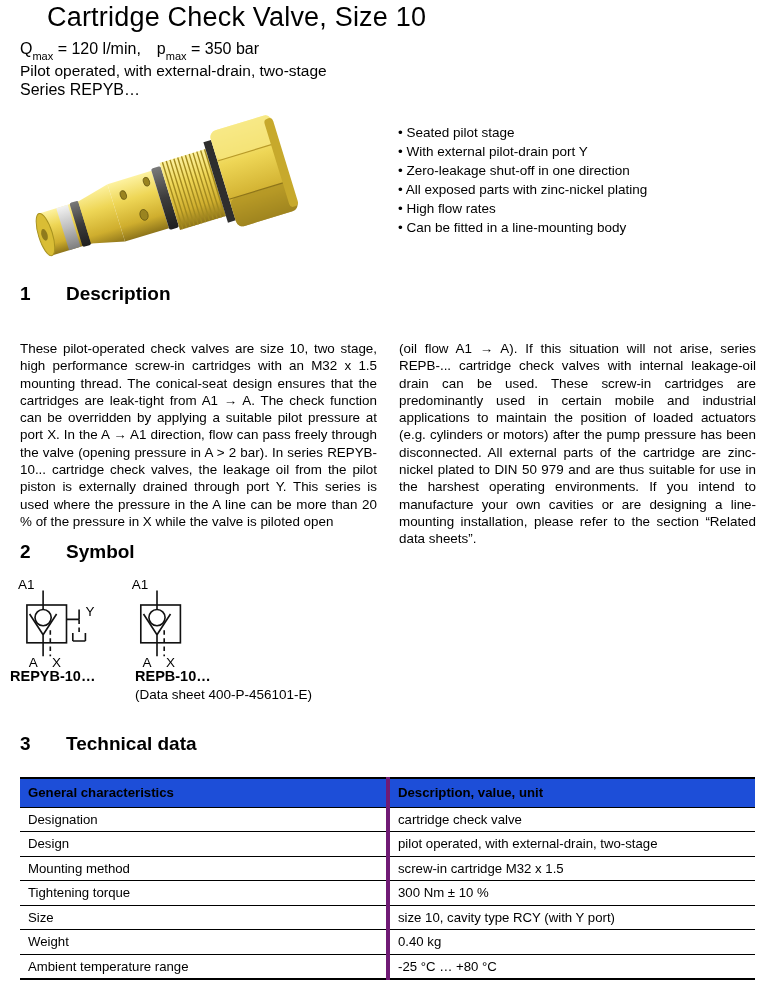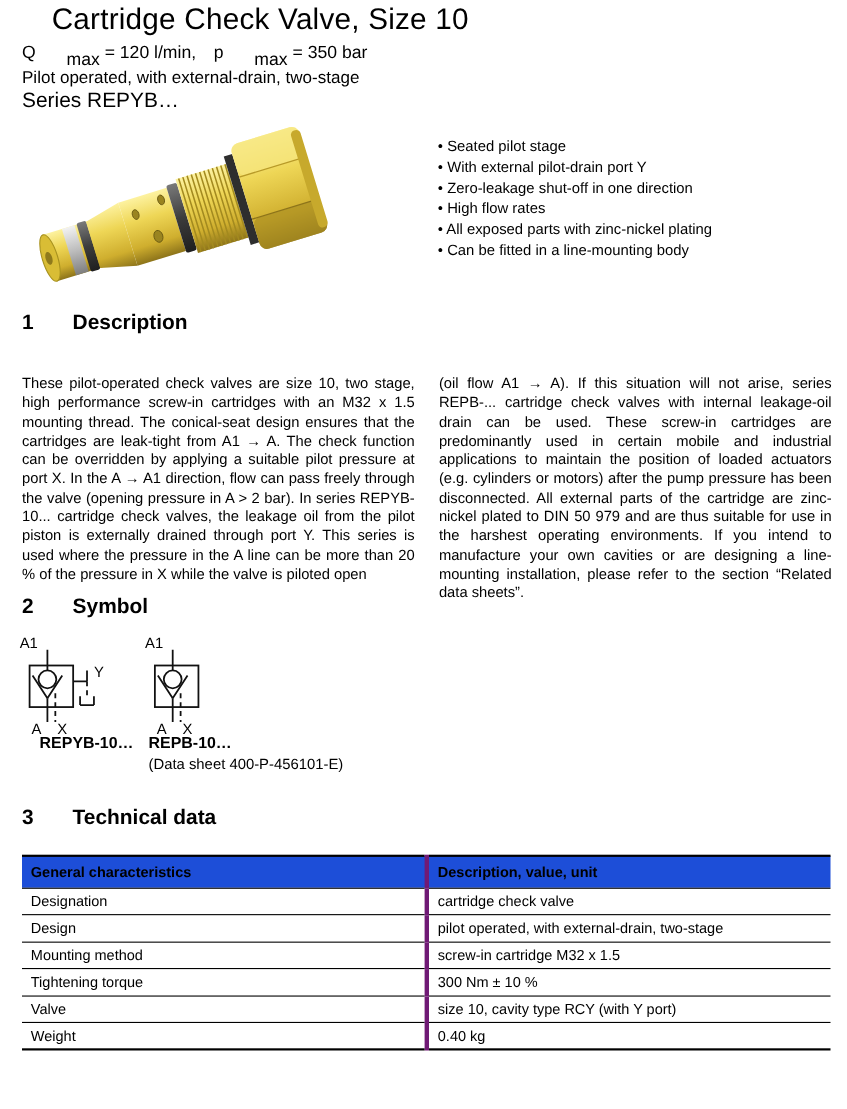--- a/index.html
+++ b/index.html
@@ -2,43 +2,43 @@
 <html><head>
 <meta charset="utf-8">
 <style>
   * { margin:0; padding:0; box-sizing:border-box; }
   html,body { background:#fff; }
   body { width:770px; height:1008px; font-family:"Liberation Sans", sans-serif; color:#000; position:relative; overflow:hidden; }
   .abs { position:absolute; }
 
   .doc-title { left:20px; top:2px; font-size:27px; font-weight:400; letter-spacing:.2px;margin-left:27px; }
   .spec-line { left:20px; top:40px; font-size:16px; }
-  .spec-line sub { font-size:16px; position:relative; top:2px;margin-left:28px; }
+  .spec-line sub { font-size:11px; position:relative; top:2px; }
   .spec-p { margin-left:16px; }
   .sub-line2 { left:20px; top:62px; font-size:15.5px; }
-  .sub-line3 { left:20px; top:81px; font-size:19px; }
+  .sub-line3 { left:20px; top:81px; font-size:16px; }
 
   .valve-art { left:10px; top:106px; }
 
   .features { left:398px; top:124px; list-style:none; font-size:13.5px; line-height:18.9px; }
   .features li::before { content:"• "; }
 
   .sec-head { font-size:19px; font-weight:700; }
   .sec-num { display:inline-block; width:46px; }
   .head-desc { left:20px; top:283px; }
   .head-sym  { left:20px; top:541px; }
   .head-tech { left:20px; top:733px; }
 
   .desc-cols { left:20px; top:340px; width:737px; display:flex; gap:22px; }
   .desc-col { width:357px; font-size:13.4px; line-height:17.3px; text-align:justify; }
 
   .sym1 { left:16px; top:578px; }
   .sym2 { left:130px; top:578px; }
   .sym-label { font-size:14.5px; font-weight:700; }
-  .sym-label-1 { left:36px; top:668px; }
+  .sym-label-1 { left:10px; top:668px; }
   .sym-label-2 { left:135px; top:668px; }
   .sym-note { left:135px; top:687px; font-size:13.5px; }
 
   .tech-table { left:20px; top:777px; width:735px; border-collapse:collapse; border-top:2px solid #000; border-bottom:2px solid #000; }
   .tech-table th, .tech-table td { border-bottom:1px solid #000; text-align:left; font-size:13.2px; padding:0 6px 0 8px; vertical-align:middle; }
   .tech-table th { background:#1d4ed8; font-weight:700; height:29px; }
   .tech-table td { height:24.5px; font-weight:400; }
   .tech-table th + th, .tech-table td + td { border-left:4px solid #701a75; }
   .tech-table col.c1 { width:368px; }
 
@@ -100,22 +100,22 @@
     <line x1="216" y1="72" x2="280" y2="72" stroke="#b89a28" stroke-width="1.2"></line>
     <line x1="216" y1="112" x2="280" y2="112" stroke="#8d741a" stroke-width="1.2"></line>
     <rect x="272" y="46" width="9" height="92" rx="4" fill="#c7a92c"></rect>
   </g>
 </svg>
 
 <ul class="abs features">
   <li>Seated pilot stage</li>
   <li>With external pilot-drain port Y</li>
   <li>Zero-leakage shut-off in one direction</li>
+  <li>All exposed parts with zinc-nickel plating</li>
   <li>High flow rates</li>
-  <li>All exposed parts with zinc-nickel plating</li>
   <li>Can be fitted in a line-mounting body</li>
 </ul>
 
 <div class="abs sec-head head-desc">
   <span class="sec-num">1</span><span>Description</span>
 </div>
 
 <div class="abs desc-cols">
   <p class="desc-col">These pilot-operated check valves are size 10, two stage, high performance screw-in cartridges with an M32 x 1.5 mounting thread. The conical-seat design ensures that the cartridges are leak-tight from A1 → A. The check function can be overridden by applying a suitable pilot pressure at port X. In the A → A1 direction, flow can pass freely through the valve (opening pressure in A &gt; 2 bar). In series REPYB-10... cartridge check valves, the leakage oil from the pilot piston is externally drained through port Y. This series is used where the pressure in the A line can be more than 20 % of the pressure in X while the valve is piloted open</p>
   <p class="desc-col">(oil flow A1 → A). If this situation will not arise, series REPB-... cartridge check valves with internal leakage-oil drain can be used. These screw-in cartridges are predominantly used in certain mobile and industrial applications to maintain the position of loaded actuators (e.g. cylinders or motors) after the pump pressure has been disconnected. All external parts of the cartridge are zinc-nickel plated to DIN 50 979 and are thus suitable for use in the harshest operating environments. If you intend to manufacture your own cavities or are designing a line-mounting installation, please refer to the section “Related data sheets”.</p>
@@ -187,21 +187,25 @@
     </tr>
     <tr>
       <td>Mounting method</td>
       <td>screw-in cartridge M32 x 1.5</td>
     </tr>
     <tr>
       <td>Tightening torque</td>
       <td>300 Nm ± 10 %</td>
     </tr>
     <tr>
-      <td>Valve</td>
+      <td>Size</td>
       <td>size 10, cavity type RCY (with Y port)</td>
     </tr>
     <tr>
       <td>Weight</td>
       <td>0.40 kg</td>
     </tr>
+    <tr>
+      <td>Ambient temperature range</td>
+      <td>-25 °C … +80 °C</td>
+    </tr>
   </tbody>
 </table>
 
 </body></html>

